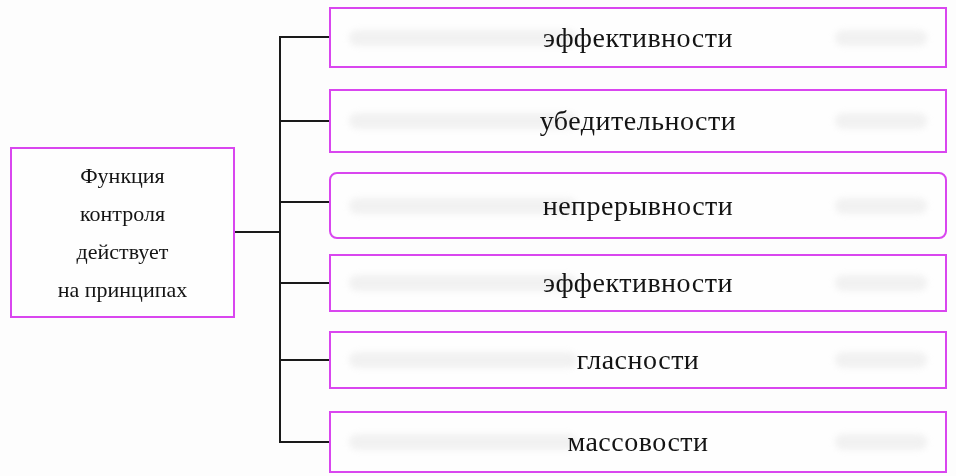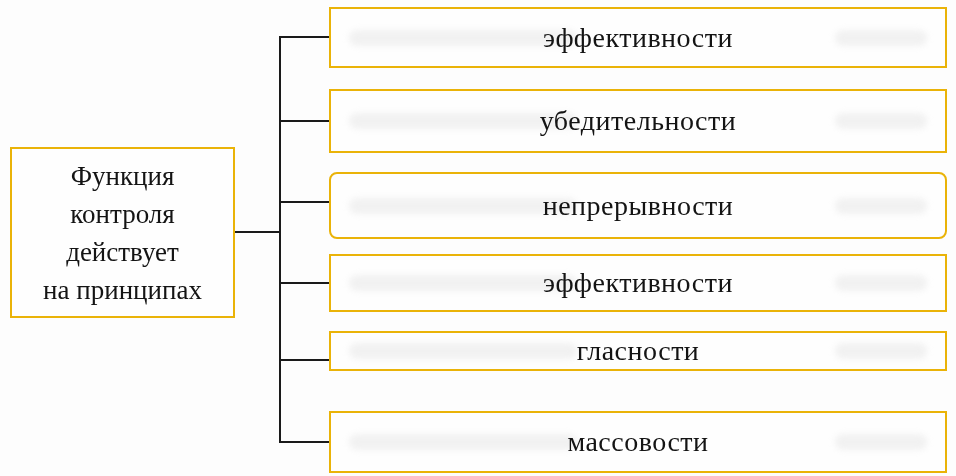--- a/index.html
+++ b/index.html
@@ -20,33 +20,33 @@
     position: absolute;
     left: 0;
     top: 0;
     width: 956px;
     height: 476px;
     pointer-events: none;
   }
   .node {
     position: absolute;
     box-sizing: border-box;
-    border: 2px solid #eab308;
+    border: 2px solid #d946ef;
     background: #fefefe;
     display: flex;
     align-items: center;
     justify-content: center;
     text-align: center;
   }
   .root-node {
     left: 10px;
     top: 147px;
     width: 225px;
     height: 171px;
-    font-size: 27px;
+    font-size: 22px;
     line-height: 38px;
   }
   .root-node .label {
     white-space: pre-line;
     position: relative;
     z-index: 2;
   }
   .principle-node {
     left: 329px;
     width: 618px;
@@ -54,21 +54,21 @@
     letter-spacing: 0.5px;
   }
   .principle-node .label {
     position: relative;
     z-index: 2;
   }
   .p1 { top: 7px;   height: 61px; }
   .p2 { top: 89px;  height: 64px; }
   .p3 { top: 172px; height: 67px; border-radius: 8px; }
   .p4 { top: 254px; height: 58px; }
-  .p5 { top: 331px; height: 40px; }
+  .p5 { top: 331px; height: 58px; }
   .p6 { top: 411px; height: 62px; justify-content: center; }
   
   .smudge {
     position: absolute;
     top: 50%;
     transform: translateY(-50%);
     height: 16px;
     background: #e7e7e7;
     opacity: 0.55;
     filter: blur(3px);

